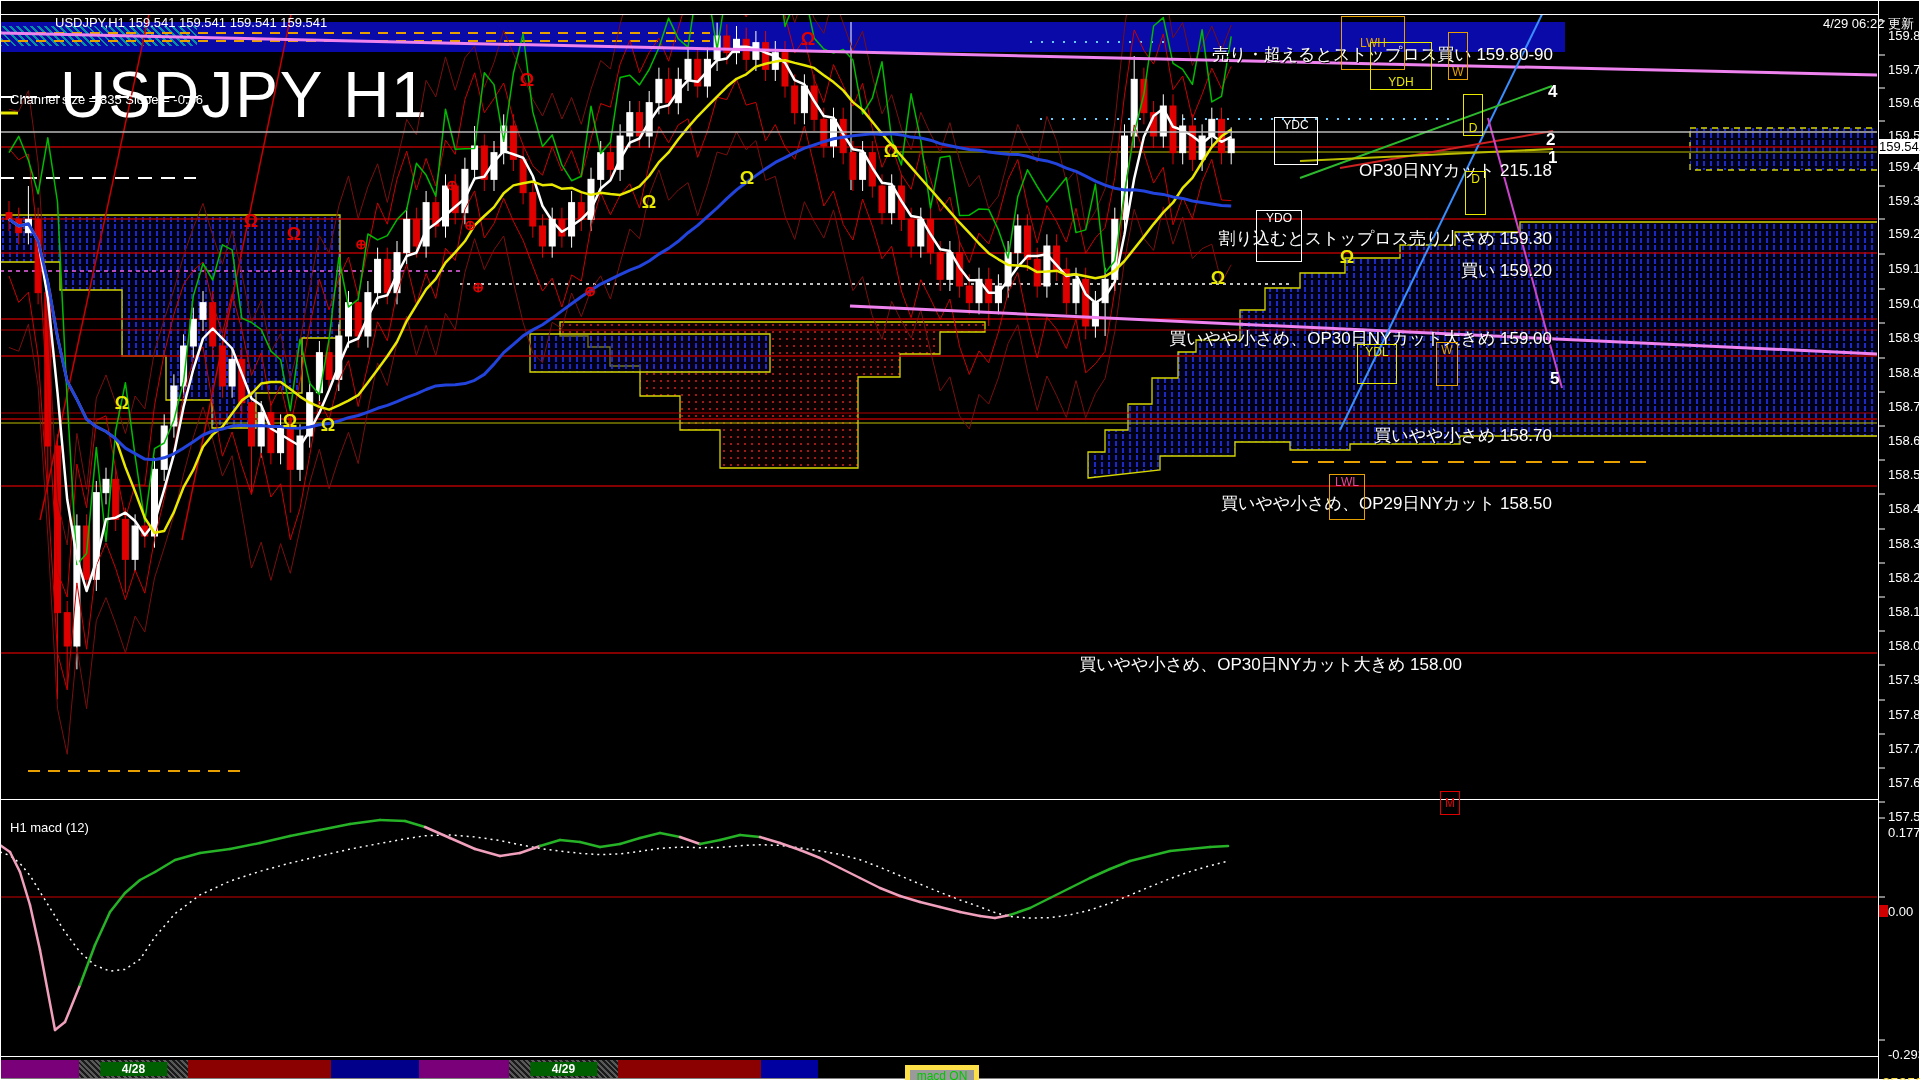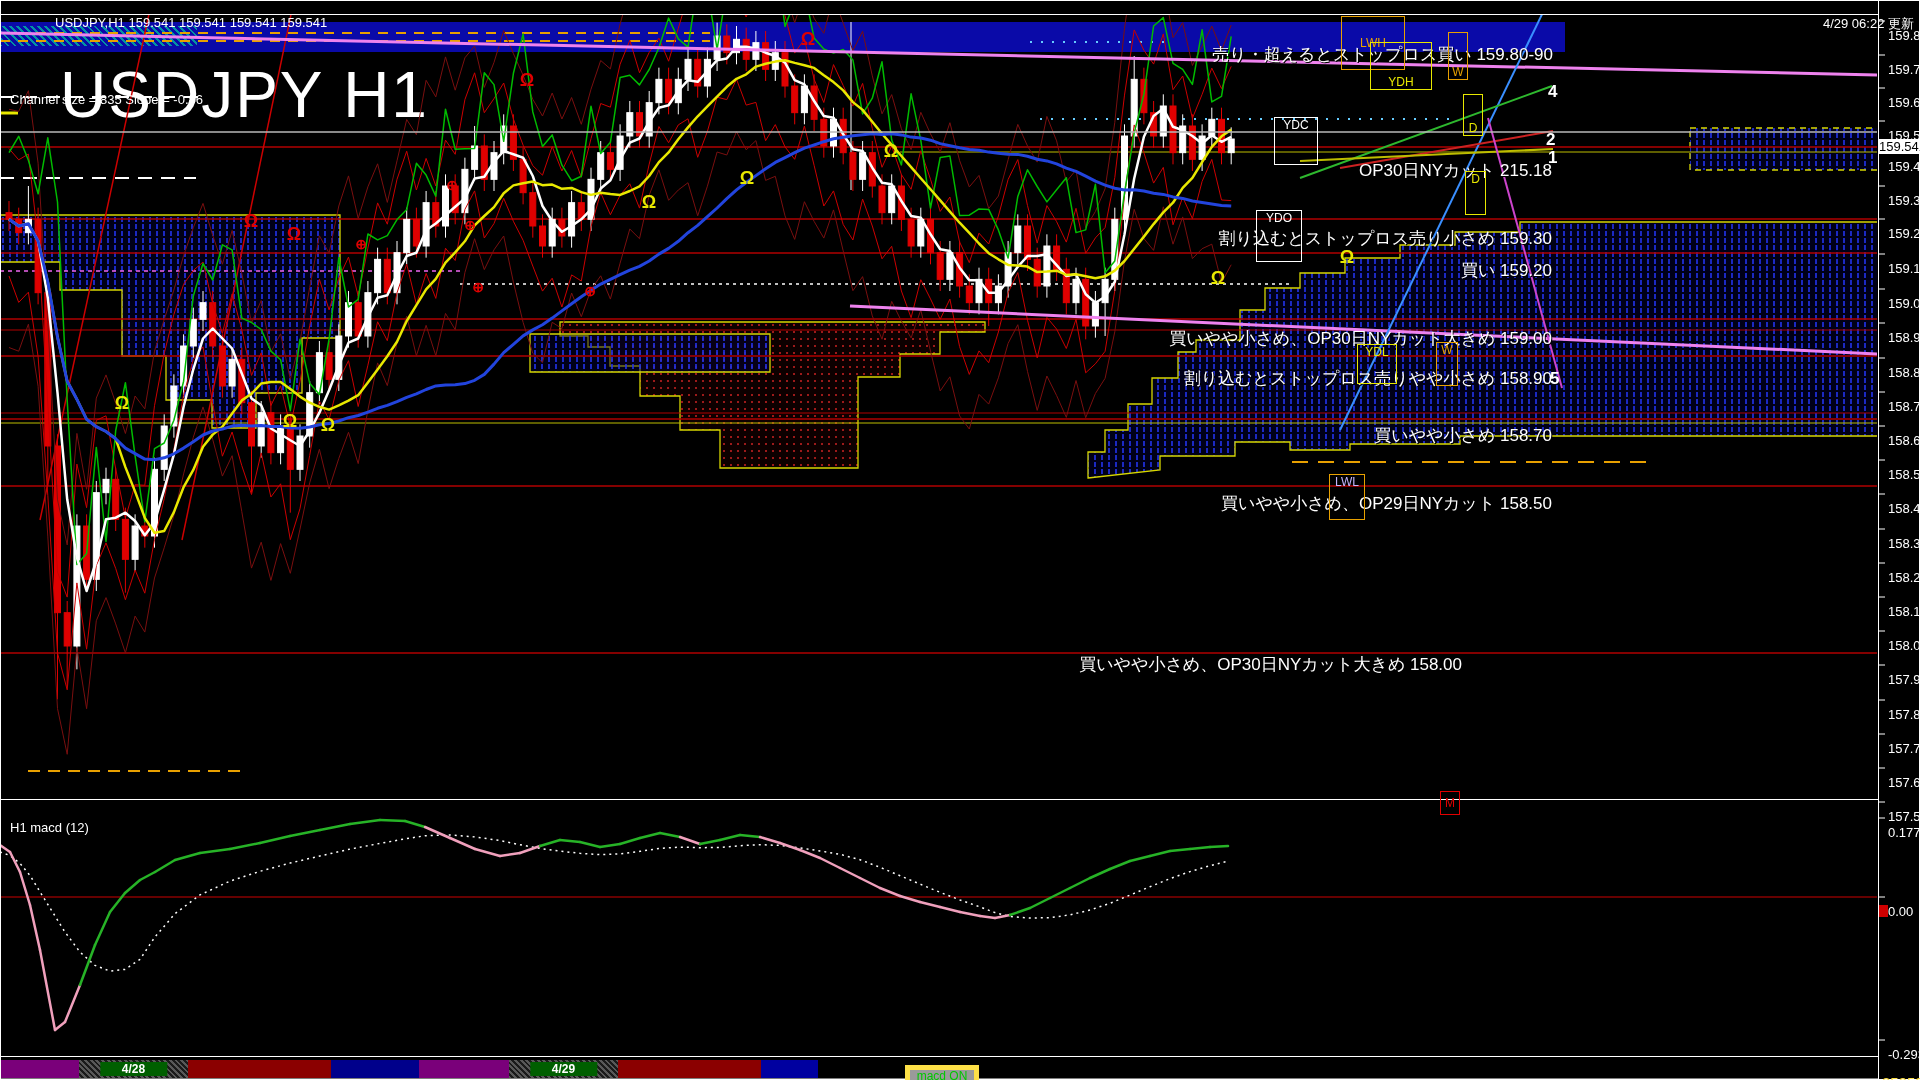--- a/index.html
+++ b/index.html
@@ -739,21 +739,20 @@
     <div class="abs" id="channel-info">Channel size = 835 Slope = -0.86</div>
     <div class="abs" id="macd-label">H1  macd (12)</div>
     <div class="abs" id="curprice">159.541</div>
     <div class="abs" id="zeromark"></div>
     <div class="abs" id="footer-num">85959</div>
   <div class="abs annot" style="left: 1553px; top: 29px;">売り・超えるとストップロス買い 159.80-90</div>
       <div class="abs annot" style="left: 1552px; top: 145px;">OP30日NYカット 215.18</div>
       <div class="abs annot" style="left: 1552px; top: 213px;">割り込むとストップロス売り小さめ 159.30</div>
       <div class="abs annot" style="left: 1552px; top: 245px;">買い 159.20</div>
       <div class="abs annot" style="left: 1552px; top: 313px;">買いやや小さめ、OP30日NYカット大きめ 159.00</div>
-      <div class="abs annot" style="left: 1552px; top: 353px;">割り込むとストップロス売りやや小さめ 158.90</div>
       <div class="abs annot" style="left: 1552px; top: 410px;">買いやや小さめ 158.70</div>
       <div class="abs annot" style="left: 1552px; top: 478px;">買いやや小さめ、OP29日NYカット 158.50</div>
       <div class="abs annot" style="left: 1462px; top: 639px; text-align: center;">買いやや小さめ、OP30日NYカット大きめ 158.00</div>
       <div class="abs trendnum" style="left: 1548px; top: 68px;">4</div>
       <div class="abs trendnum" style="left: 1546px; top: 116px;">2</div>
       <div class="abs trendnum" style="left: 1548px; top: 134px;">1</div>
       <div class="abs trendnum" style="left: 1550px; top: 355px;">5</div>
       <div class="abs axlabel" style="top: 21px;">159.895</div>
       <div class="abs axlabel" style="top: 55px;">159.795</div>
       <div class="abs axlabel" style="top: 88px;">159.690</div>
@@ -783,21 +782,21 @@
       <div class="abs axlabel" style="top: 1040px;">-0.293</div>
       <div class="abs lblbox" style="left: 1341px; top: 2px; width: 62px; height: 52px; border-color: rgb(232, 160, 0); color: rgb(232, 160, 0); align-items: center;">LWH</div>
       <div class="abs lblbox" style="left: 1370px; top: 28px; width: 60px; height: 46px; border-color: rgb(232, 232, 0); color: rgb(232, 232, 0); align-items: flex-end;">YDH</div>
       <div class="abs lblbox" style="left: 1448px; top: 18px; width: 18px; height: 46px; border-color: rgb(232, 160, 0); color: rgb(232, 160, 0); align-items: flex-end;">W</div>
       <div class="abs lblbox" style="left: 1463px; top: 80px; width: 18px; height: 40px; border-color: rgb(232, 232, 0); color: rgb(232, 232, 0); align-items: flex-end;">D</div>
       <div class="abs lblbox" style="left: 1274px; top: 103px; width: 42px; height: 46px; border-color: rgb(255, 255, 255); color: rgb(255, 255, 255); align-items: flex-start;">YDC</div>
       <div class="abs lblbox" style="left: 1465px; top: 157px; width: 19px; height: 42px; border-color: rgb(232, 232, 0); color: rgb(232, 232, 0); align-items: flex-start;">D</div>
       <div class="abs lblbox" style="left: 1256px; top: 196px; width: 44px; height: 50px; border-color: rgb(255, 255, 255); color: rgb(255, 255, 255); align-items: flex-start;">YDO</div>
       <div class="abs lblbox" style="left: 1357px; top: 330px; width: 38px; height: 38px; border-color: rgb(232, 232, 0); color: rgb(232, 232, 0); align-items: flex-start;">YDL</div>
       <div class="abs lblbox" style="left: 1436px; top: 328px; width: 20px; height: 42px; border-color: rgb(232, 160, 0); color: rgb(232, 160, 0); align-items: flex-start;">W</div>
-      <div class="abs lblbox" style="left: 1329px; top: 460px; width: 34px; height: 44px; border-color: rgb(232, 160, 0); color: #c4b5fd; align-items: flex-start;">LWL</div>
+      <div class="abs lblbox" style="left: 1329px; top: 460px; width: 34px; height: 44px; border-color: rgb(232, 160, 0); color: #ec4899; align-items: flex-start;">LWL</div>
       <div class="abs lblbox" style="left: 1440px; top: 777px; width: 18px; height: 22px; border-color: rgb(224, 0, 0); color: rgb(224, 0, 0); align-items: center;">M</div>
     </div>
 
   <div class="abs" id="timeline">
       <div class="tlseg" style="background: rgb(122, 0, 122); width: 78px;"></div>
       <div class="tlseg hatch" style="width: 109px;">
         <span class="tllabel">4/28</span>
       </div>
       <div class="tlseg" style="background: rgb(139, 0, 0); width: 143px;"></div>
       <div class="tlseg" style="background: rgb(0, 0, 139); width: 88px;"></div>

